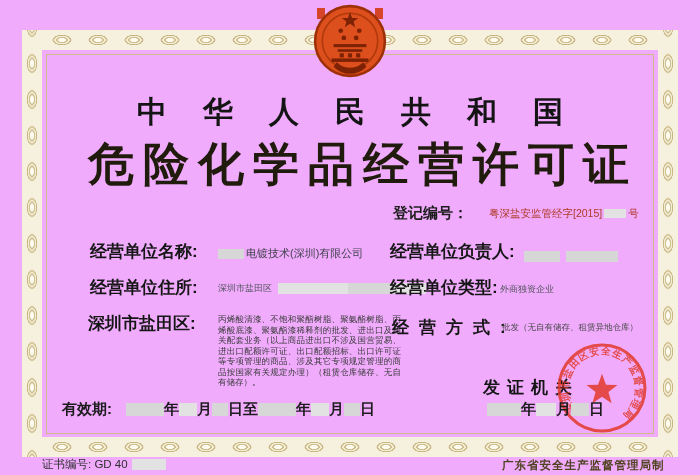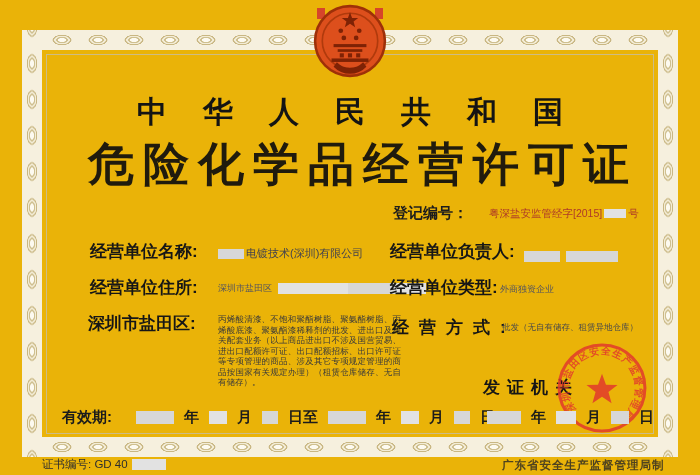--- a/index.html
+++ b/index.html
@@ -1,16 +1,16 @@
 <!DOCTYPE html>
 <html><head>
 <meta charset="utf-8">
 <style>
   html,body{margin:0;padding:0;background:#fff;}
-  #cert{position:relative;width:700px;height:475px;background:#eab308;overflow:hidden;
+  #cert{position:relative;width:700px;height:475px;background:#f0abfc;overflow:hidden;
         font-family:"Liberation Sans","DejaVu Sans",sans-serif;}
   
   .band{position:absolute;background-color:#f6f0de;}
   .band.h{background-image:radial-gradient(ellipse 13px 7px at center,
       #fdfaf0 0%,#fdfaf0 28%,#cfc090 30%,#cfc090 44%,#f3ecd6 46%,#f3ecd6 60%,
       #c9b783 62%,#c9b783 72%,#f6f0de 74%);background-size:36px 20px;background-position:center;}
   .band.v{background-image:radial-gradient(ellipse 7px 13px at center,
       #fdfaf0 0%,#fdfaf0 28%,#cfc090 30%,#cfc090 44%,#f3ecd6 46%,#f3ecd6 60%,
       #c9b783 62%,#c9b783 72%,#f6f0de 74%);background-size:20px 36px;background-position:center;}
   #band-top{left:22px;top:30px;width:656px;height:20px;}
@@ -40,22 +40,22 @@
   .rd{display:inline-block;background:#d7d7d7;vertical-align:middle;}
   .rd.lt{background:#e2e2e2;}
   #scope-value{position:absolute;left:218px;top:314px;width:183px;font-size:8.5px;
       line-height:10.5px;color:#3a3a3a;text-align:justify;white-space:normal;}
   #mode-label{letter-spacing:10px;}
   
   #issuer-label{position:absolute;left:483px;top:376px;font-size:17px;font-weight:bold;
       letter-spacing:7px;color:#161616;}
   #seal{position:absolute;left:556px;top:342px;width:92px;height:92px;opacity:.85;}
   
-  .date-row{position:absolute;display:flex;align-items:center;gap:10px;
-      font-size:15px;font-weight:bold;color:#1b1b1b;margin-top:8px;}
+  .date-row{position:absolute;display:flex;align-items:center;
+      font-size:15px;font-weight:bold;color:#1b1b1b;}
   #validity-row{left:62px;top:400px;}
   #issue-row{left:487px;top:400px;}
   #validity-row .lab{margin-right:14px;}
   
   #footer-certno{position:absolute;left:42px;top:457px;font-size:11.5px;color:#2e2e2e;
       display:flex;align-items:center;gap:4px;}
   #footer-maker{position:absolute;left:502px;top:458px;font-size:11.5px;font-weight:bold;
       color:#4e421f;letter-spacing:1px;}
 </style>
 </head>

